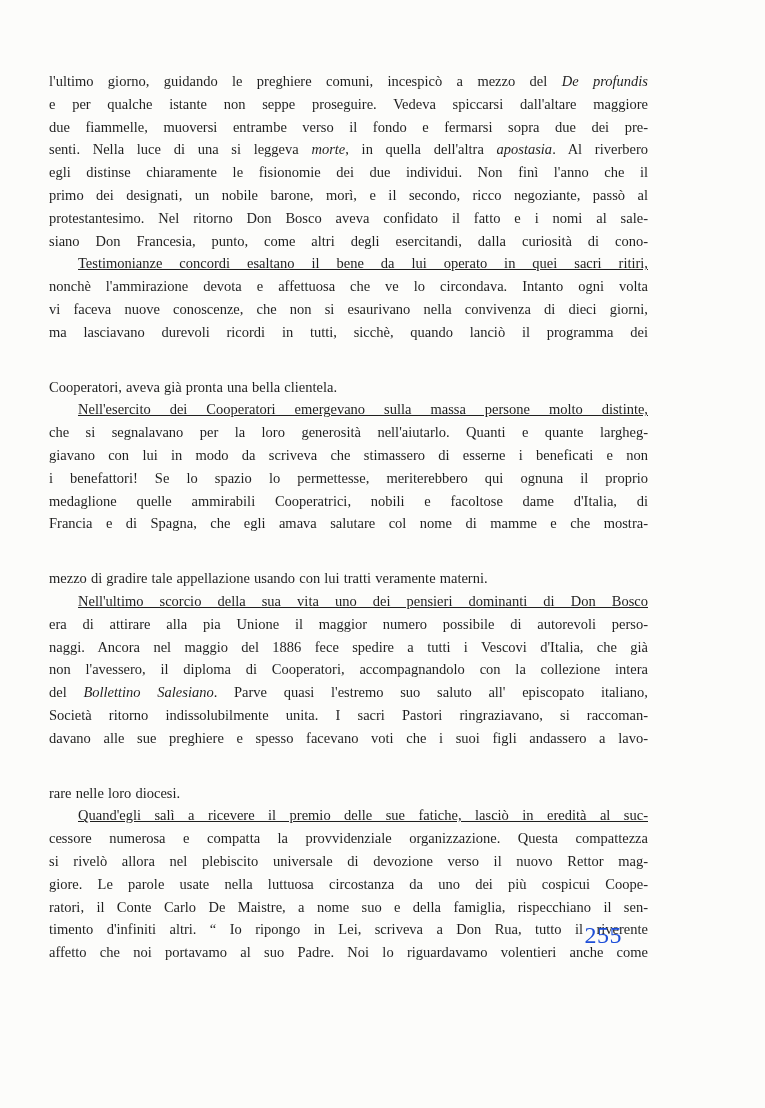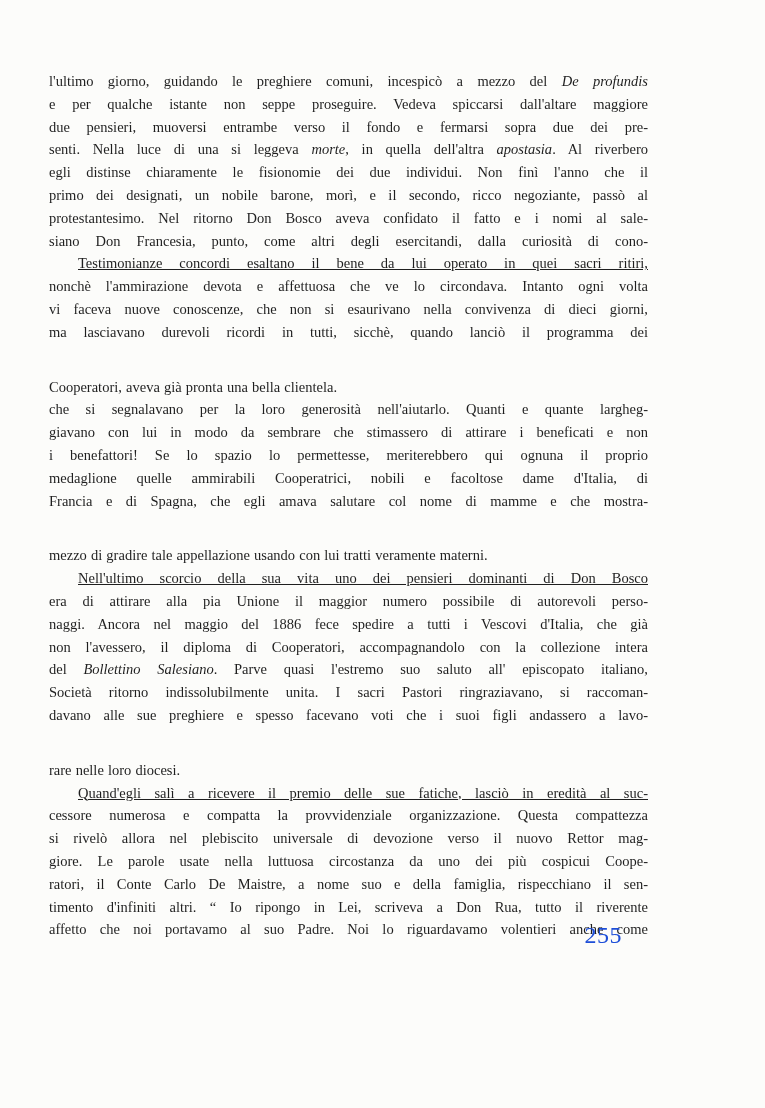--- a/index.html
+++ b/index.html
@@ -58,37 +58,38 @@
   }
 </style>
 </head>
 <body>
 
 <div class="page" style="background: rgb(252, 252, 250); color: rgb(31, 31, 31);">
   <div class="text-block">
       <div class="para">
         <div class="line"><span>l'ultimo giorno, guidando le preghiere comuni, incespicò a mezzo del </span><span class="it">De profundis</span></div>
         <div class="line"><span>e per qualche istante non seppe proseguire. Vedeva spiccarsi dall'altare maggiore</span></div>
-        <div class="line"><span>due pensieri, muoversi entrambe verso il fondo e fermarsi sopra due dei pre-</span></div>
+        <div class="line"><span>due fiammelle, muoversi entrambe verso il fondo e fermarsi sopra due dei pre-</span></div>
         <div class="line"><span>senti. Nella luce di una si leggeva </span><span class="it">morte</span><span>, in quella dell'altra </span><span class="it">apostasia</span><span>. Al riverbero</span></div>
         <div class="line"><span>egli distinse chiaramente le fisionomie dei due individui. Non finì l'anno che il</span></div>
         <div class="line"><span>primo dei designati, un nobile barone, morì, e il secondo, ricco negoziante, passò al</span></div>
         <div class="line"><span>protestantesimo. Nel ritorno Don Bosco aveva confidato il fatto e i nomi al sale-</span></div>
         <div class="line"><span>siano Don Francesia, punto, come altri degli esercitandi, dalla curiosità di cono-</span></div>
       </div>
       <div class="para">
         <div class="line indent"><span>Testimonianze concordi esaltano il bene da lui operato in quei sacri ritiri,</span></div>
         <div class="line"><span>nonchè l'ammirazione devota e affettuosa che ve lo circondava. Intanto ogni volta</span></div>
         <div class="line"><span>vi faceva nuove conoscenze, che non si esaurivano nella convivenza di dieci giorni,</span></div>
         <div class="line"><span>ma lasciavano durevoli ricordi in tutti, sicchè, quando lanciò il programma dei</span></div>
         <div class="line no-stretch"><span>Cooperatori, aveva già pronta una bella clientela.</span></div>
       </div>
       <div class="para">
+        <div class="line indent"><span>Nell'esercito dei Cooperatori emergevano sulla massa persone molto distinte,</span></div>
         <div class="line"><span>che si segnalavano per la loro generosità nell'aiutarlo. Quanti e quante largheg-</span></div>
-        <div class="line"><span>giavano con lui in modo da sembrare che stimassero di attirare i beneficati e non</span></div>
+        <div class="line"><span>giavano con lui in modo da scriveva che stimassero di esserne i beneficati e non</span></div>
         <div class="line"><span>i benefattori! Se lo spazio lo permettesse, meriterebbero qui ognuna il proprio</span></div>
         <div class="line"><span>medaglione quelle ammirabili Cooperatrici, nobili e facoltose dame d'Italia, di</span></div>
         <div class="line"><span>Francia e di Spagna, che egli amava salutare col nome di mamme e che mostra-</span></div>
         <div class="line no-stretch"><span>mezzo di gradire tale appellazione usando con lui tratti veramente materni.</span></div>
       </div>
       <div class="para">
         <div class="line indent"><span>Nell'ultimo scorcio della sua vita uno dei pensieri dominanti di Don Bosco</span></div>
         <div class="line"><span>era di attirare alla pia Unione il maggior numero possibile di autorevoli perso-</span></div>
         <div class="line"><span>naggi. Ancora nel maggio del 1886 fece spedire a tutti i Vescovi d'Italia, che già</span></div>
         <div class="line"><span>non l'avessero, il diploma di Cooperatori, accompagnandolo con la collezione intera</span></div>

